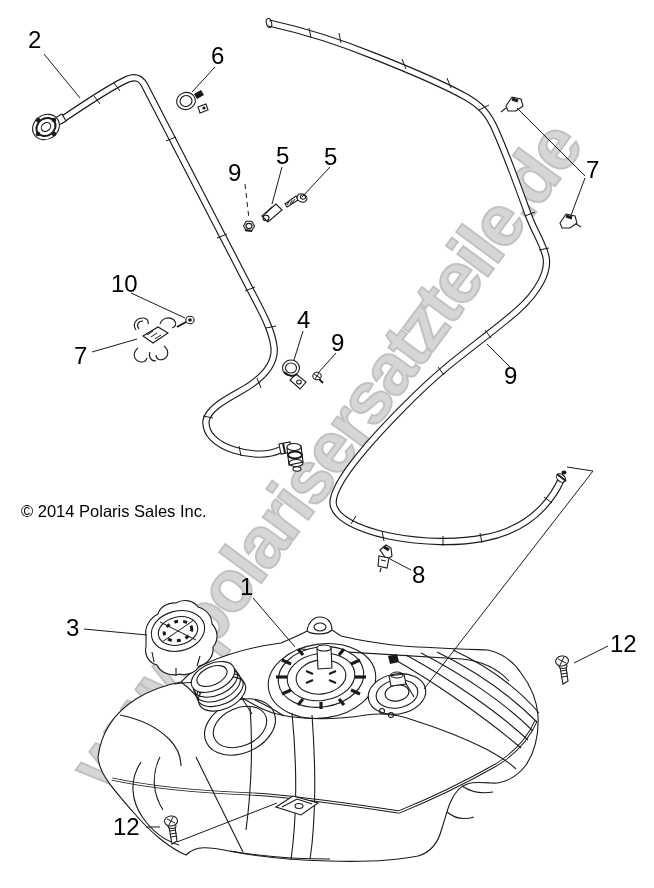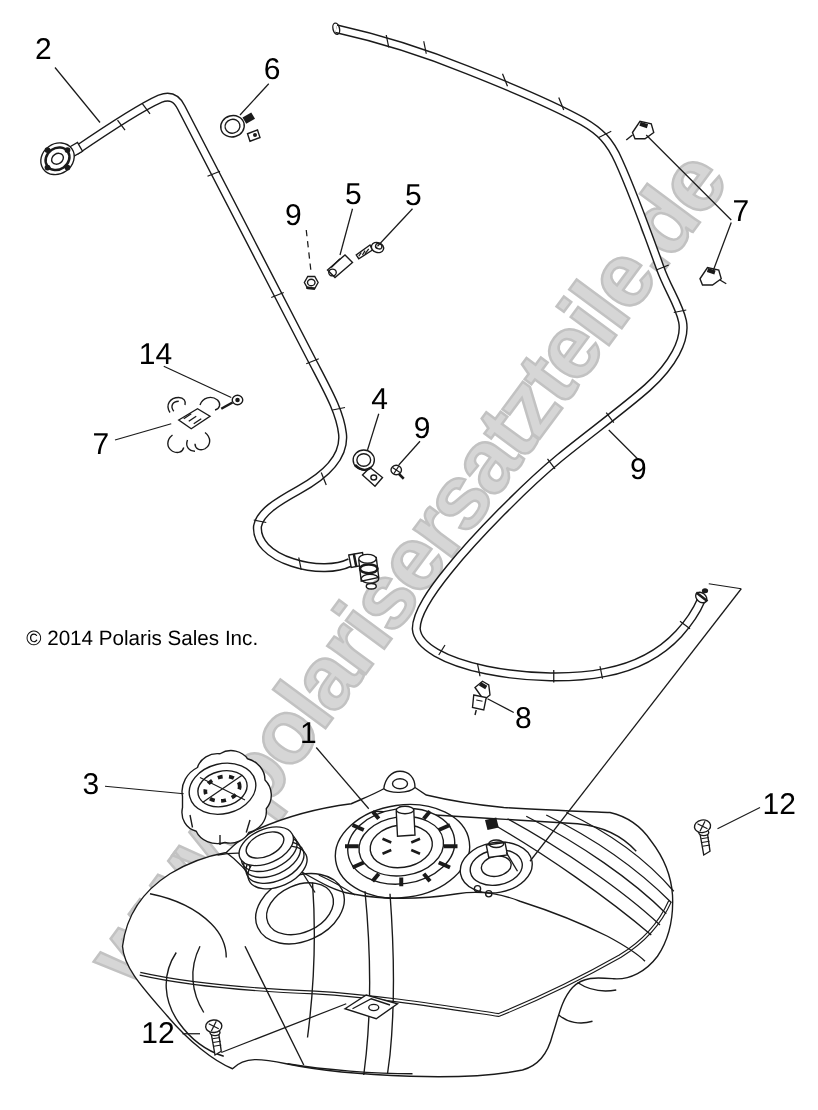--- a/index.html
+++ b/index.html
@@ -337,21 +337,21 @@
 
   <div class="callout" style="left:240px;top:575px">1</div>
   <div class="callout" style="left:28px;top:28px">2</div>
   <div class="callout" style="left:66px;top:616px">3</div>
   <div class="callout" style="left:297px;top:308px">4</div>
   <div class="callout" style="left:276px;top:144px">5</div>
   <div class="callout" style="left:211px;top:44px">6</div>
   <div class="callout" style="left:74px;top:344px">7</div>
   <div class="callout" style="left:412px;top:563px">8</div>
   <div class="callout" style="left:331px;top:331px">9</div>
-  <div class="callout" style="left:111px;top:272px">14</div>
+  <div class="callout" style="left:111px;top:272px">10</div>
   <div class="callout" style="left:324px;top:145px">5</div>
   <div class="callout" style="left:610px;top:632px">12</div>
   <div class="callout" style="left:113px;top:815px">12</div>
   <div class="callout" style="left:228px;top:161px">9</div>
   <div class="callout" style="left:586px;top:158px">7</div>
   <div class="callout" style="left:504px;top:364px">9</div>
 
   <div id="copyright">© 2014 Polaris Sales Inc.</div>
 </div>
 

